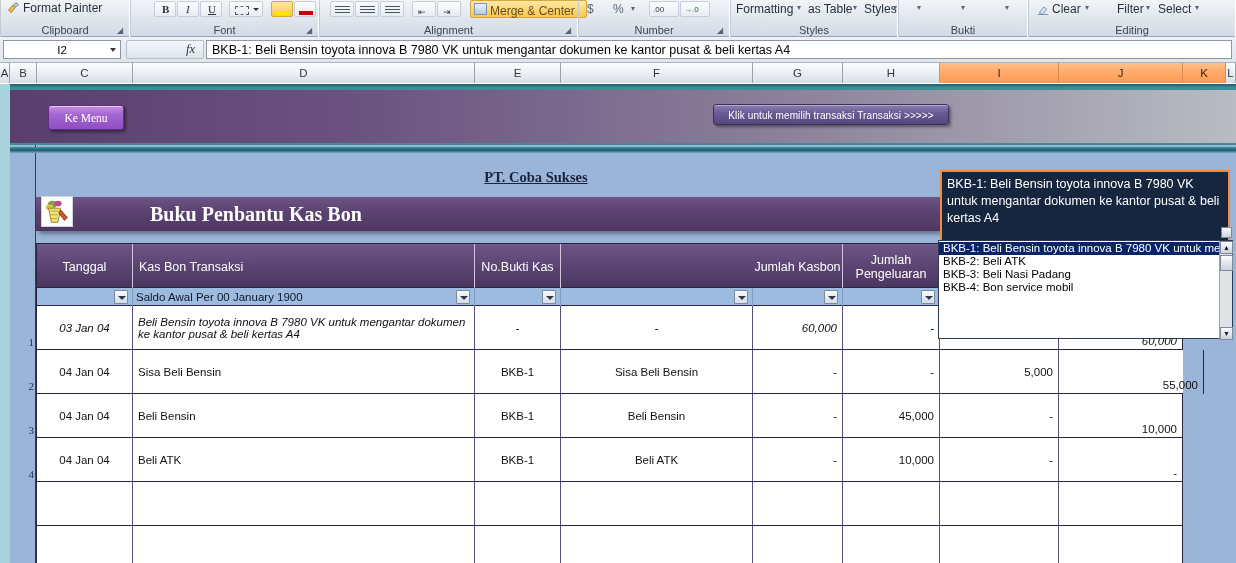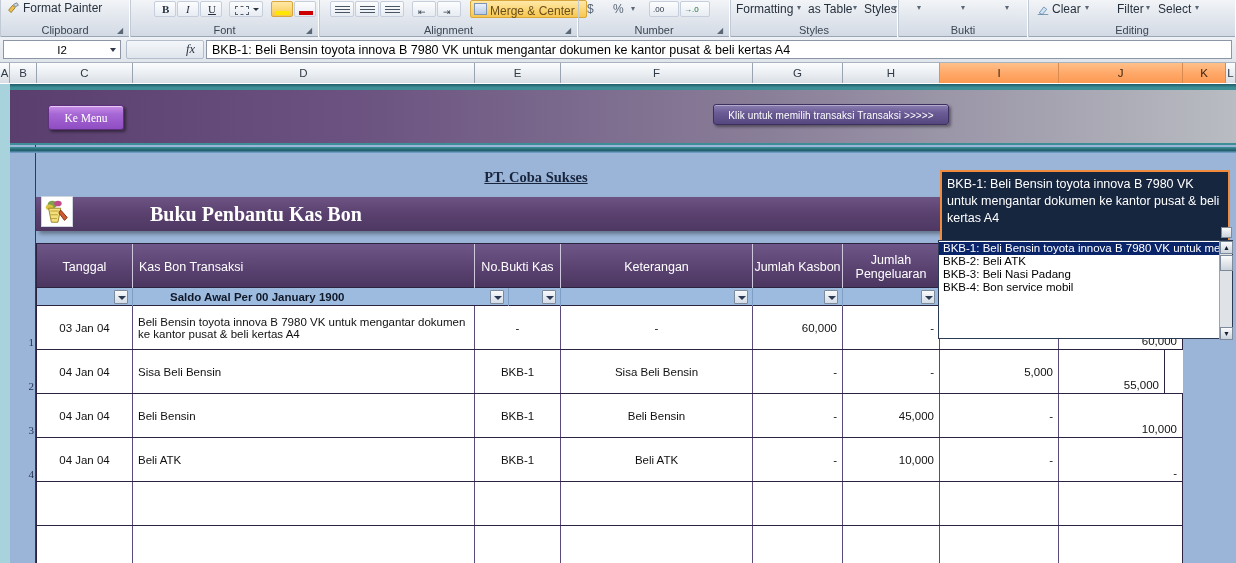--- a/index.html
+++ b/index.html
@@ -157,22 +157,22 @@
     color: #fff; font-size: 12.5px; text-align: center;
     display: flex; align-items: center; justify-content: center;
   }
   .th.lft { justify-content: flex-start; padding-left: 6px; text-align: center; }
   .filterrow {
     position: relative; height: 18px; background: #9dbbdf;
     border-left: 1px solid #2b2340; border-right: 1px solid #2b2340;
     border-bottom: 1px solid #2b2340;
   }
   .fcell { position: absolute; top: 0; height: 18px; border-right: 1px solid #7f9ec4; }
-  .fcell.lbl { font-size: 11.5px; font-weight: bold; color: #101828;
-               line-height: 18px; padding-left: 3px; white-space: nowrap; margin-left: 34px; }
+  .fcell.lbl { font-size: 11.5px; font-weight: normal; color: #101828;
+               line-height: 18px; padding-left: 3px; white-space: nowrap; }
   .fbtnsq {
     position: absolute; top: 2px; width: 14px; height: 14px;
     background: linear-gradient(#f7f9fb, #d5dde7);
     border: 1px solid #7d8a9c; border-radius: 1px; cursor: pointer;
   }
   .fbtnsq::after {
     content: ""; position: absolute; left: 3px; top: 5px;
     width: 0; height: 0; border-left: 4px solid transparent;
     border-right: 4px solid transparent; border-top: 4px solid #2b3a52;
   }
@@ -401,21 +401,20 @@
     </svg>
   </div>
   <div class="titletext">Buku Penbantu Kas Bon</div>
 
   <div class="tbl">
 
     <div class="thead">
       <div class="th" style="left:0;width:96px;">Tanggal</div>
       <div class="th lft" style="left:96px;width:342px;">Kas Bon Transaksi</div>
       <div class="th" style="left:438px;width:86px;">No.Bukti Kas</div>
-      <div class="th" style="left:524px;width:192px;">Keterangan</div>
       <div class="th" style="left:806px;width:97px;">Jumlah Pengeluaran</div>
       <div class="th" style="left:716px;width:90px;">Jumlah Kasbon</div>
       <div class="th" style="left:903px;width:119px;">Jumlah Pengembalian</div>
       <div class="th" style="left:1022px;width:124px;border-right:none;">Saldo</div>
     </div>
 
     <div class="filterrow">
       <div class="fcell" style="left:0;width:96px;">
         <div class="fbtnsq" style="right:4px;"></div>
       </div>
@@ -437,40 +436,40 @@
       </div>
       <div class="fcell" style="left:903px;width:119px;">
         <div class="fbtnsq" style="right:4px;"></div>
       </div>
       <div class="fcell" style="left:1022px;width:124px;border-right:none;">
         <div class="fbtnsq" style="right:4px;"></div>
       </div>
     </div>
 
     <div id="rows-host">
-        <div class="trow" style="height: 44px;">
+        <div class="trow" style="height: 44px; font-style: italic;">
           <div class="td ctr" style="left: 0px; width: 96px;">03 Jan 04</div>
           <div class="td " style="left: 96px; width: 342px;">Beli Bensin toyota innova B 7980 VK untuk mengantar dokumen ke kantor pusat &amp; beli kertas A4</div>
           <div class="td ctr" style="left: 438px; width: 86px;">-</div>
           <div class="td ctr" style="left: 524px; width: 192px;">-</div>
           <div class="td rgt" style="left: 716px; width: 90px;">60,000</div>
           <div class="td rgt" style="left: 806px; width: 97px;">-</div>
           <div class="td rgt" style="left: 903px; width: 119px;">-</div>
           <div class="td rgt bot" style="left: 1022px; width: 124px; border-right: 1px solid rgb(43, 35, 64);">60,000</div>
           <div style="position: absolute; left: 0px; bottom: 0px; width: 1146px; height: 1px; background: rgb(43, 35, 64);"></div>
         </div>
         <div class="trow" style="height: 44px;">
           <div class="td ctr" style="left: 0px; width: 96px;">04 Jan 04</div>
           <div class="td " style="left: 96px; width: 342px;">Sisa Beli Bensin</div>
           <div class="td ctr" style="left: 438px; width: 86px;">BKB-1</div>
           <div class="td ctr" style="left: 524px; width: 192px;">Sisa Beli Bensin</div>
           <div class="td rgt" style="left: 716px; width: 90px;">-</div>
           <div class="td rgt" style="left: 806px; width: 97px;">-</div>
           <div class="td rgt" style="left: 903px; width: 119px;">5,000</div>
-          <div class="td rgt bot" style="left: 1004px; width: 124px; border-right: 1px solid rgb(43, 35, 64);">55,000</div>
+          <div class="td rgt bot" style="left: 1043px; width: 124px; border-right: 1px solid rgb(43, 35, 64);">55,000</div>
           <div style="position: absolute; left: 0px; bottom: 0px; width: 1146px; height: 1px; background: rgb(43, 35, 64);"></div>
         </div>
         <div class="trow" style="height: 44px;">
           <div class="td ctr" style="left: 0px; width: 96px;">04 Jan 04</div>
           <div class="td " style="left: 96px; width: 342px;">Beli Bensin</div>
           <div class="td ctr" style="left: 438px; width: 86px;">BKB-1</div>
           <div class="td ctr" style="left: 524px; width: 192px;">Beli Bensin</div>
           <div class="td rgt" style="left: 716px; width: 90px;">-</div>
           <div class="td rgt" style="left: 806px; width: 97px;">45,000</div>
           <div class="td rgt" style="left: 903px; width: 119px;">-</div>

